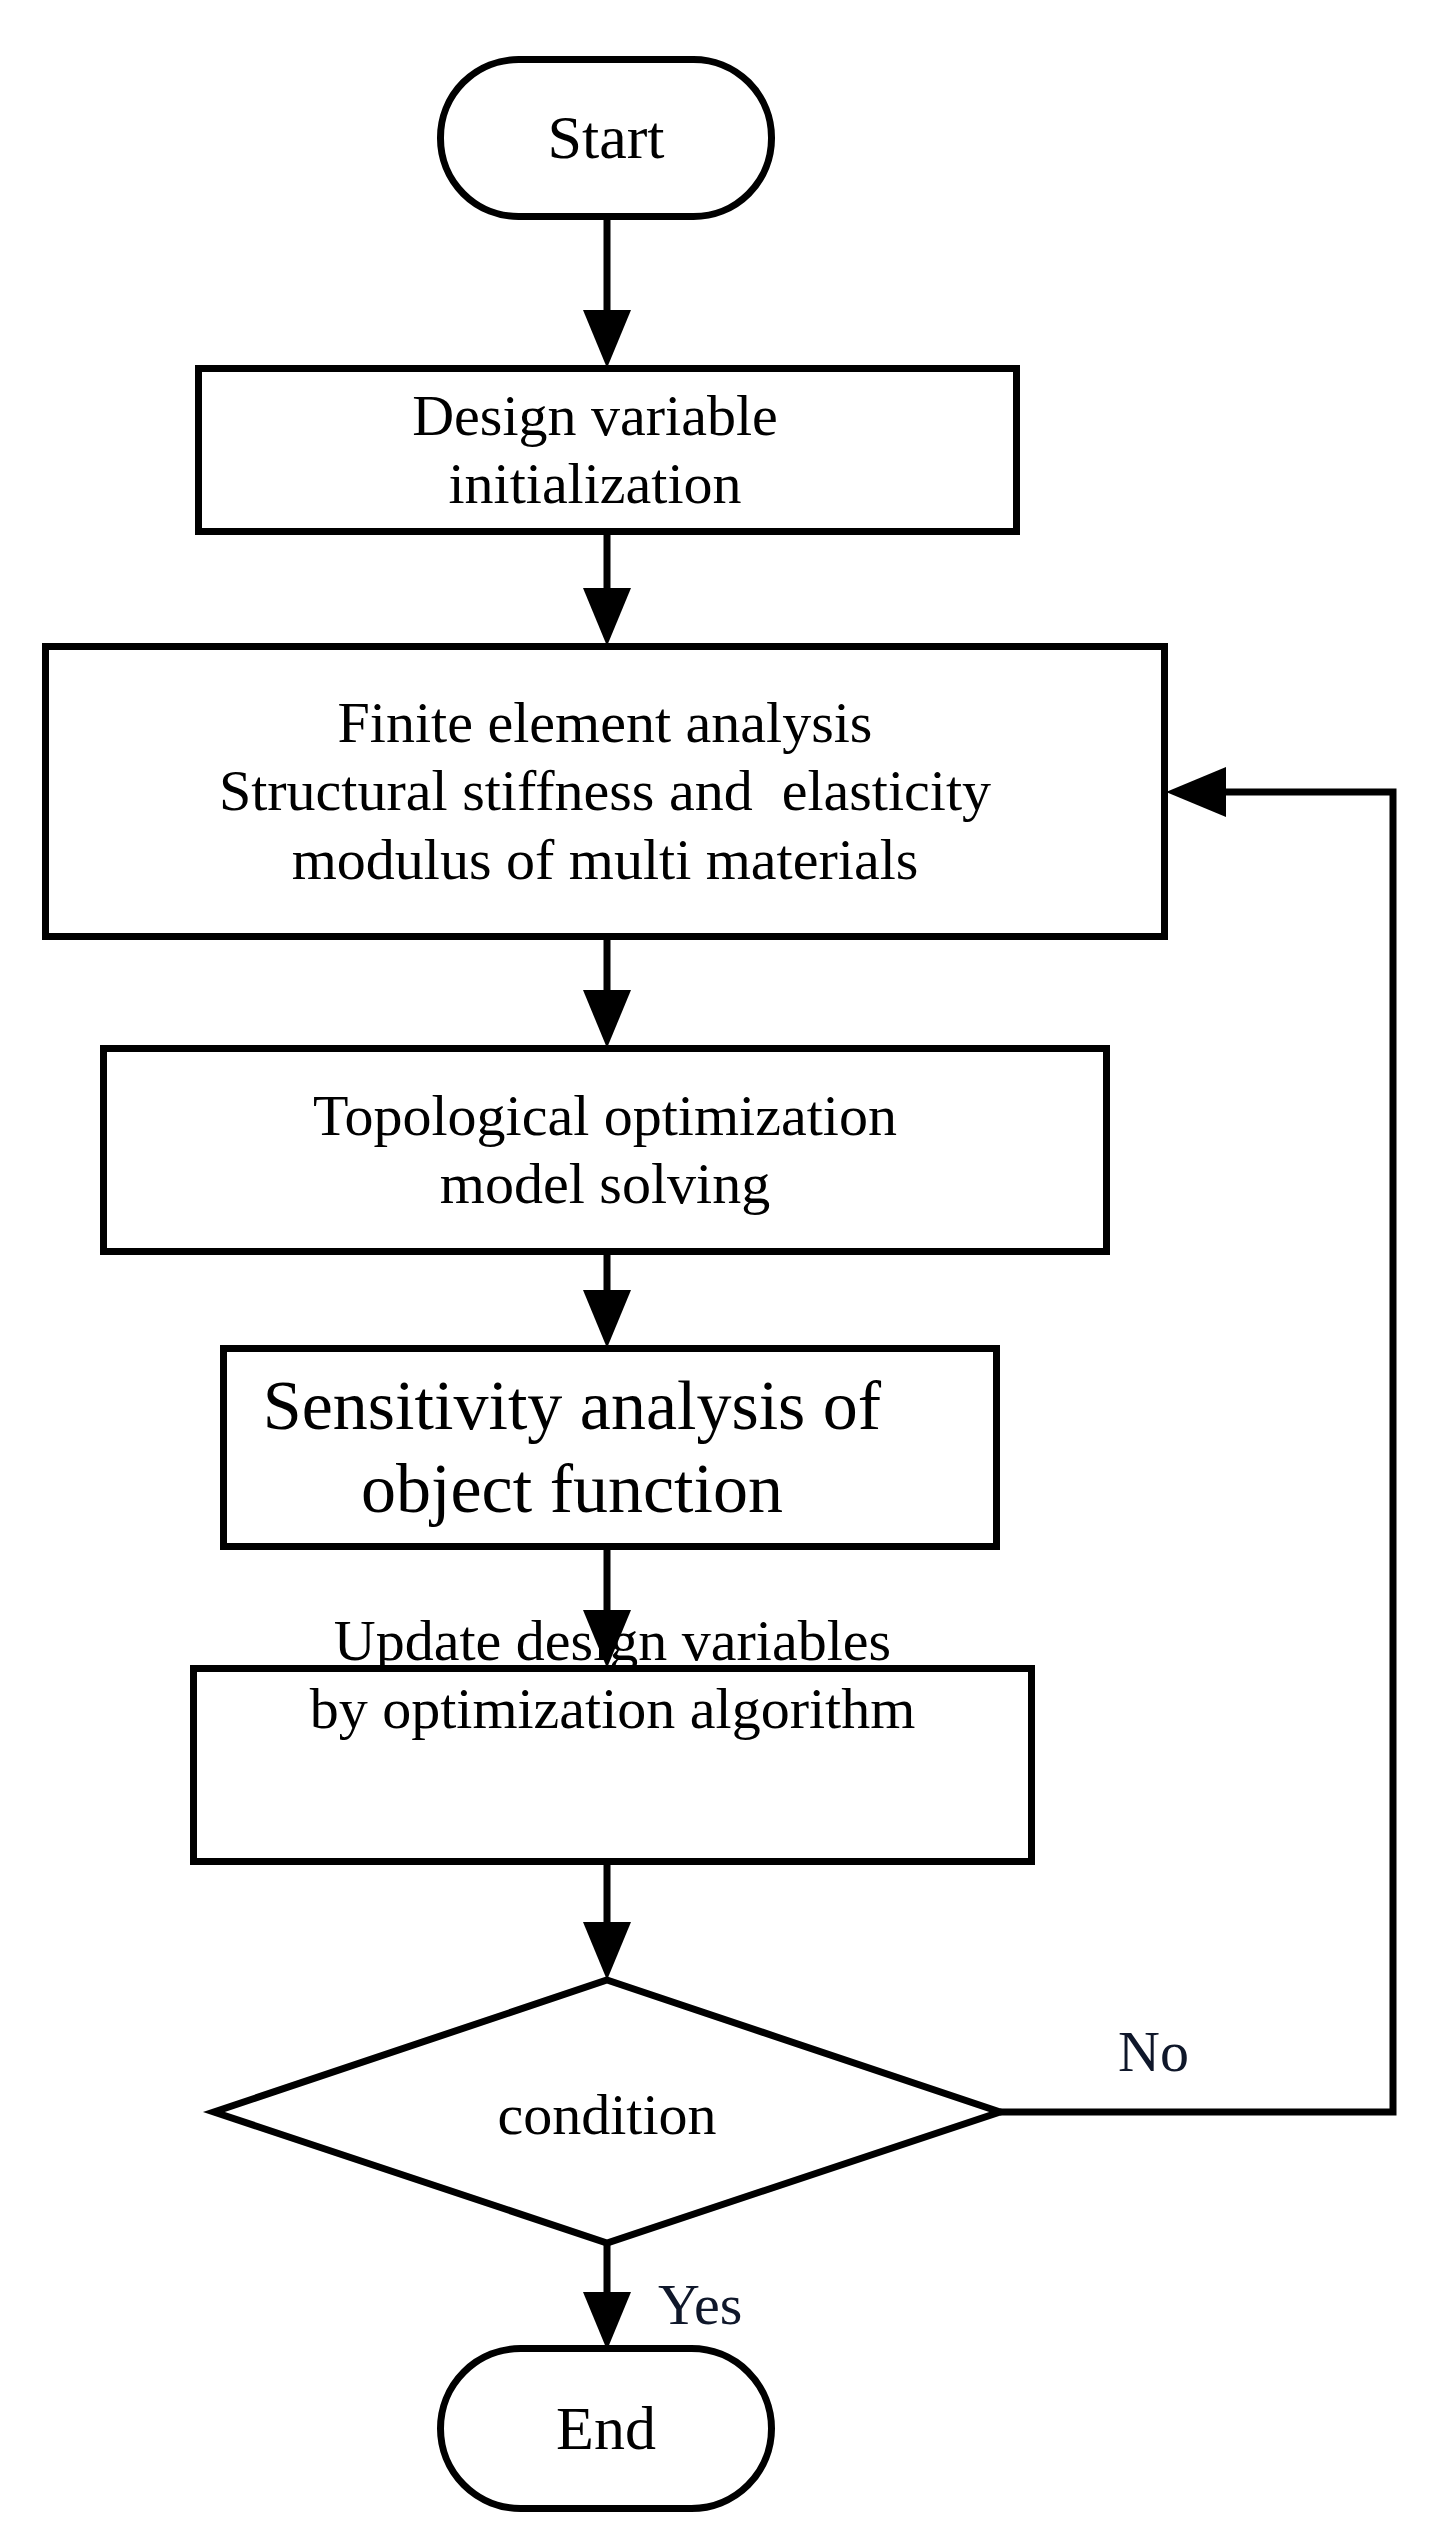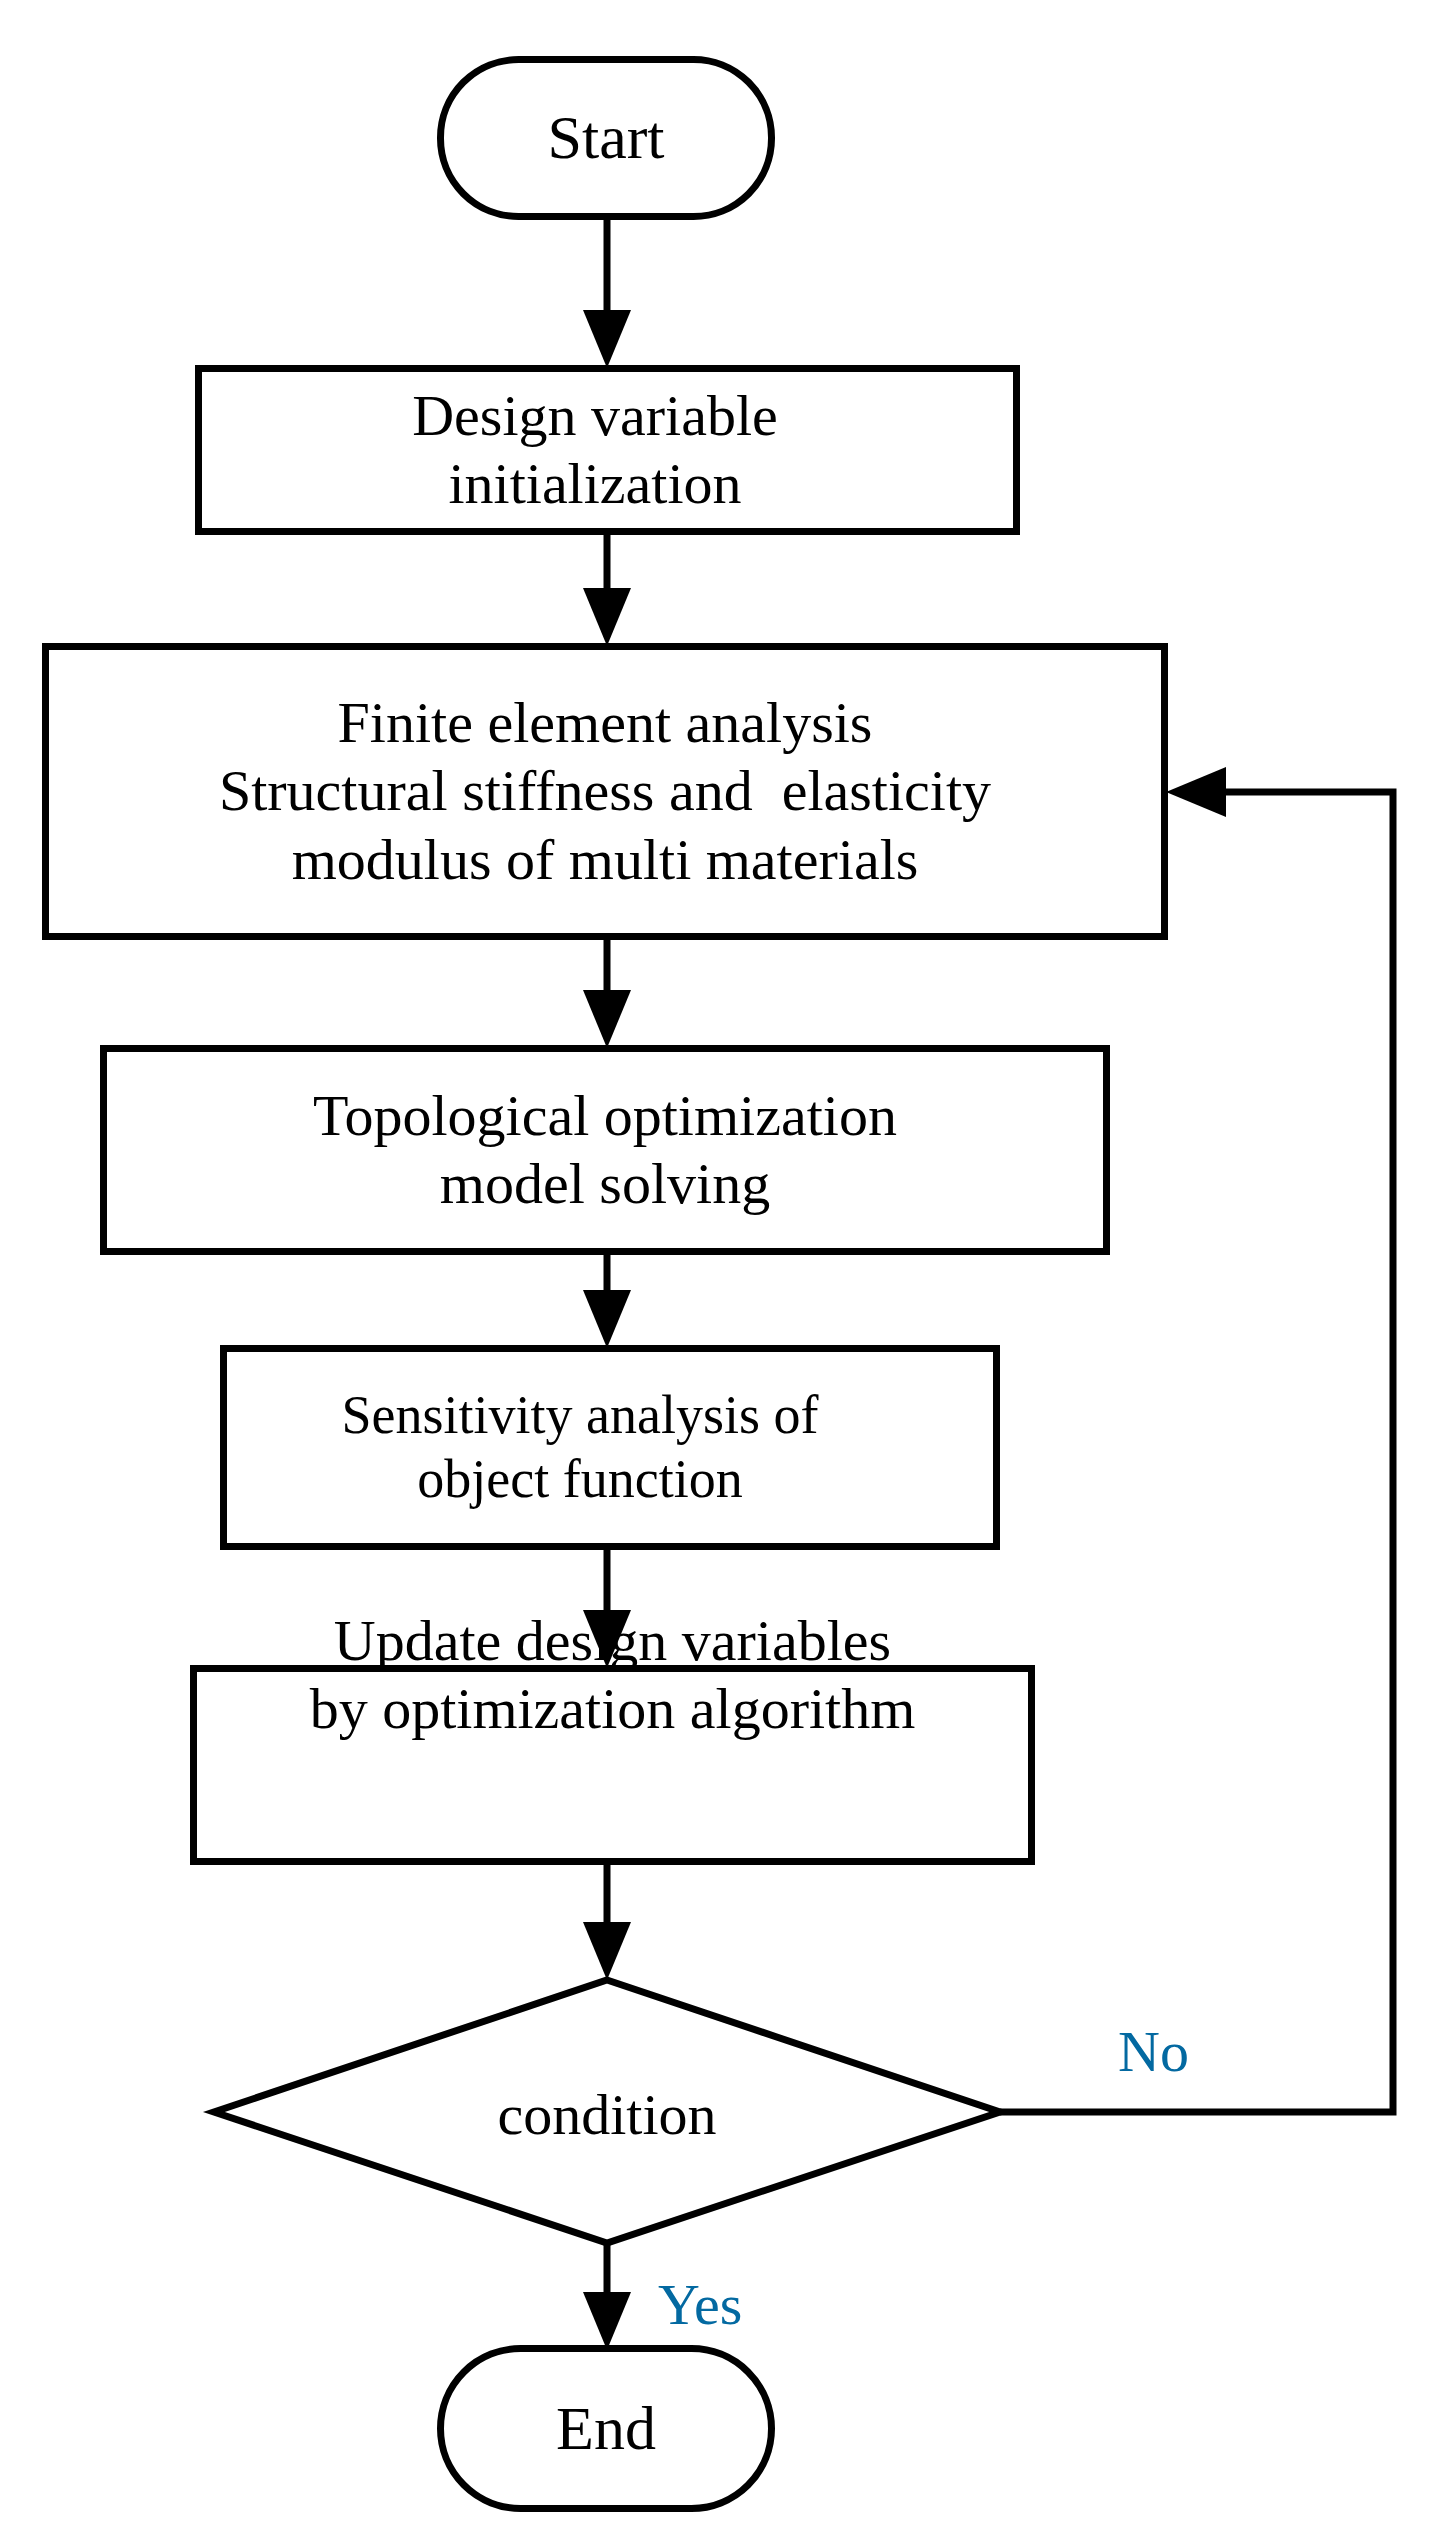--- a/index.html
+++ b/index.html
@@ -53,30 +53,30 @@
     line-height: 1.18;
     white-space: pre;
     pointer-events: none;
   }
   .node-label .line {
     display: block;
     white-space: pre;
   }
   .edge-label {
     position: absolute;
-    color: #0369a1;
+    color: #0f172a;
     font-family: "Liberation Serif", "DejaVu Serif", serif;
     white-space: pre;
   }
   
   #label-start      { left: 437px;  top: 56px;   width: 338px; height: 164px; font-size: 62px; }
   #label-init       { left: 195px;  top: 365px;  width: 800px; height: 170px; font-size: 58px; }
   #label-fea        { left: 42px;   top: 643px;  width: 1126px;height: 297px; font-size: 58px; text-align: center; }
   #label-topo       { left: 100px;  top: 1045px; width: 1010px;height: 210px; font-size: 58px; }
-  #label-sens       { left: 220px;  top: 1345px; width: 720px; height: 205px; font-size: 54px; }
+  #label-sens       { left: 212px;  top: 1345px; width: 720px; height: 205px; font-size: 70px; }
   #label-update     { left: 190px;  top: 1591px; width: 845px; height: 168px; font-size: 58px; }
   #label-decision   { left: 287px;  top: 1990px; width: 640px; height: 250px; font-size: 58px; }
   #label-end        { left: 437px;  top: 2345px; width: 338px; height: 167px; font-size: 62px; }
   #label-no         { left: 1118px; top: 2018px; font-size: 58px; }
   #label-yes        { left: 658px;  top: 2243px; font-size: 58px; margin-top: 28px; }
 </style>
 </head>
 <body>
 
 <div id="flow-root">

